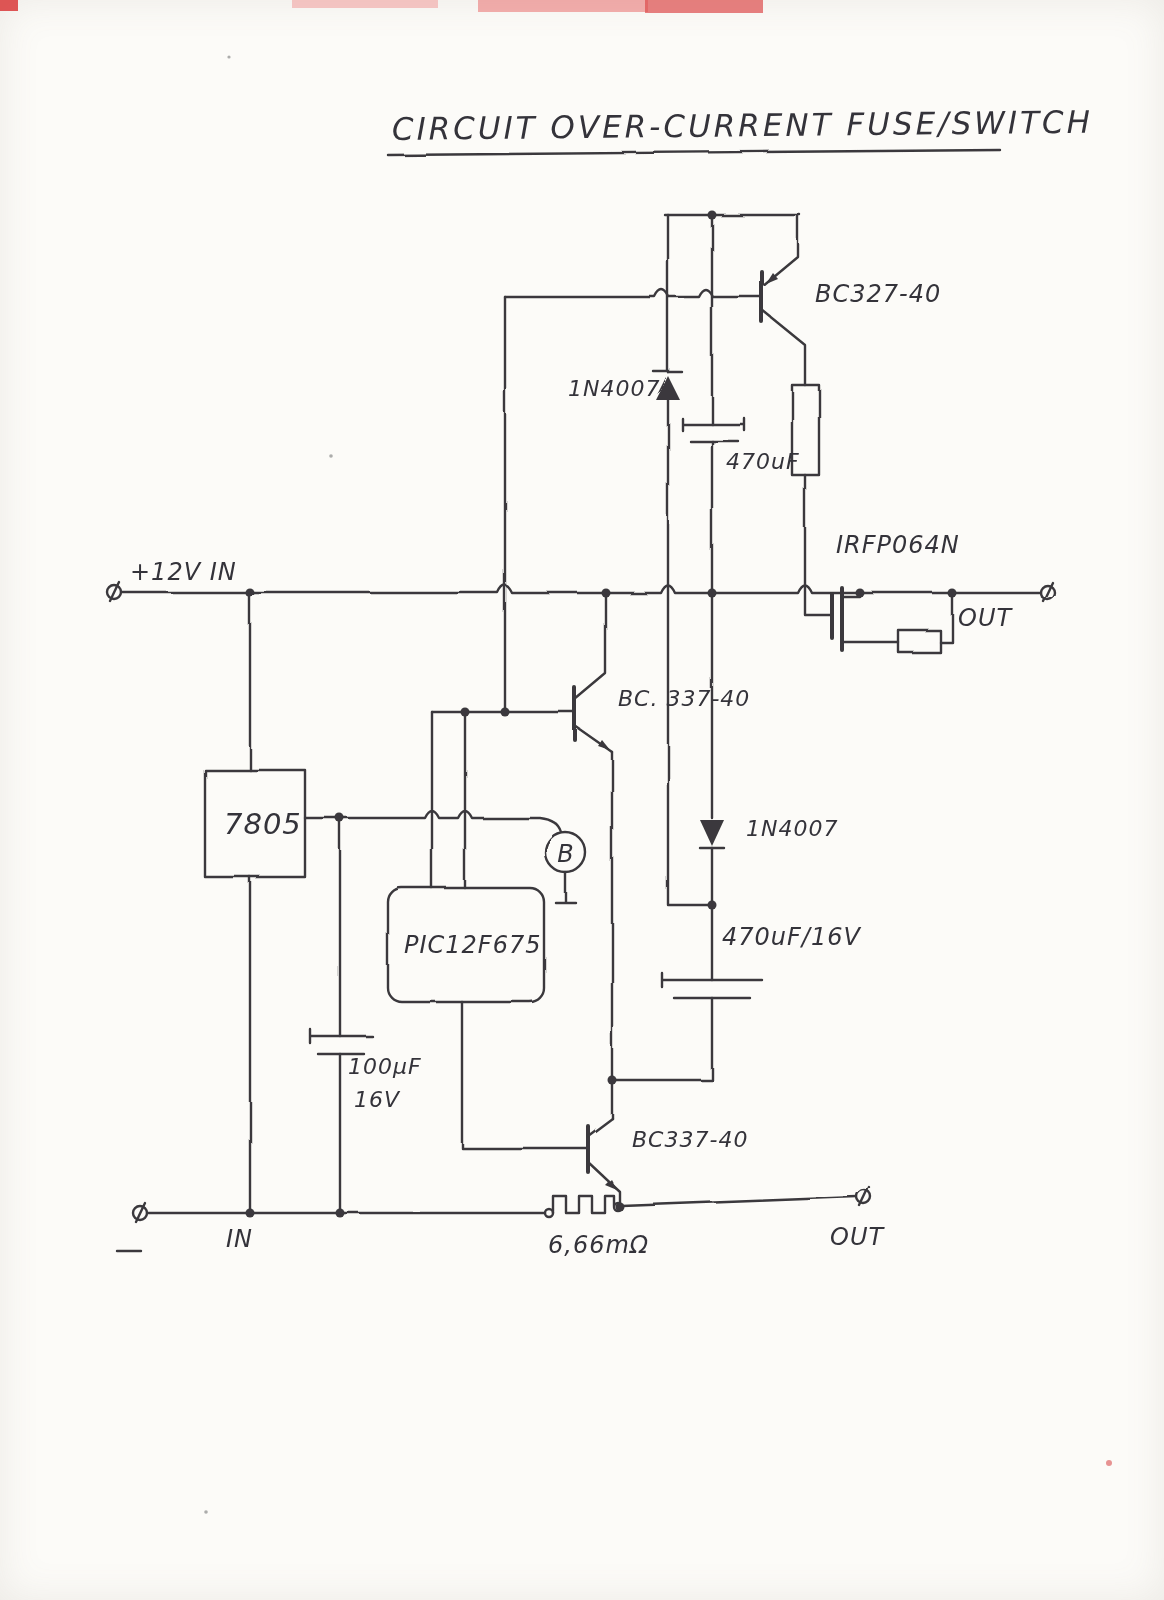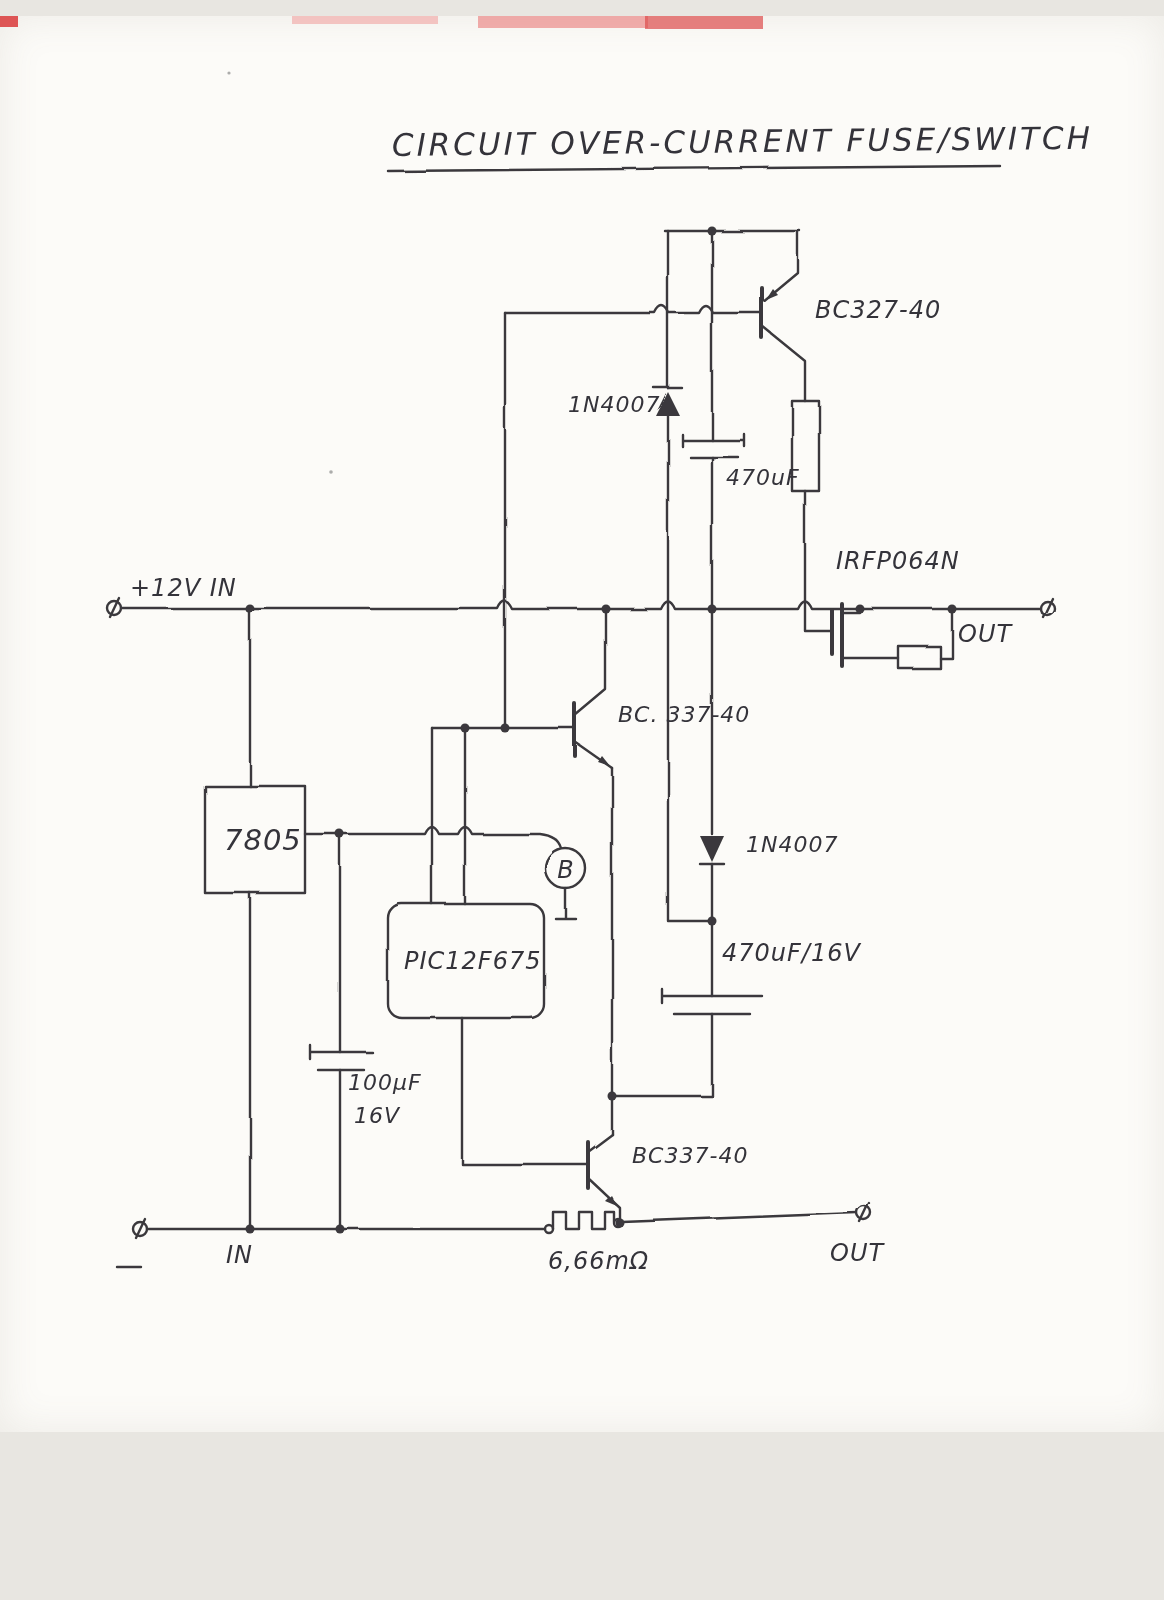--- a/index.html
+++ b/index.html
@@ -1,19 +1,19 @@
 <!DOCTYPE html>
 <html><head>
 <meta charset="utf-8">
 <style>
   html,body{margin:0;padding:0;background:#e8e6e1;}
   .page{
     position:relative;
-    width:1164px;height:1416px;
-    margin:16px auto;
+    width:1164px;height:1600px;
+    margin:0 auto;
     background:#fcfbf8;
     box-shadow:inset 0 0 40px rgba(120,115,100,.12);
     font-family:"DejaVu Sans", sans-serif;
     overflow:hidden;
   }
   svg{display:block;}
   .ink{stroke:#3a393c;fill:none;stroke-width:2.4;stroke-linecap:round;stroke-linejoin:round;}
   .ink-fill{fill:#3a393c;stroke:none;}
   .bar{stroke:#3a393c;stroke-width:4;stroke-linecap:round;}
   .dot{fill:#3a393c;stroke:none;}

